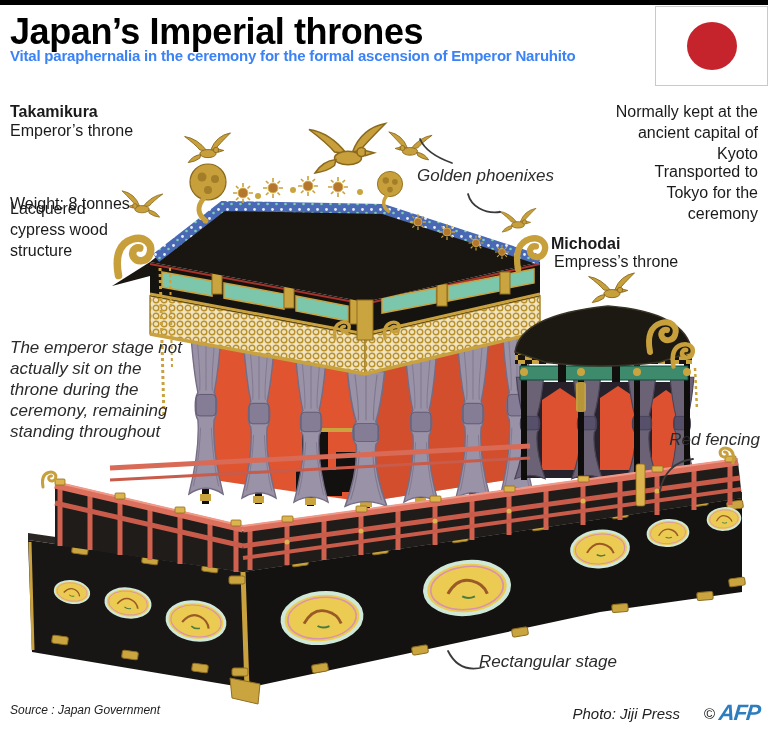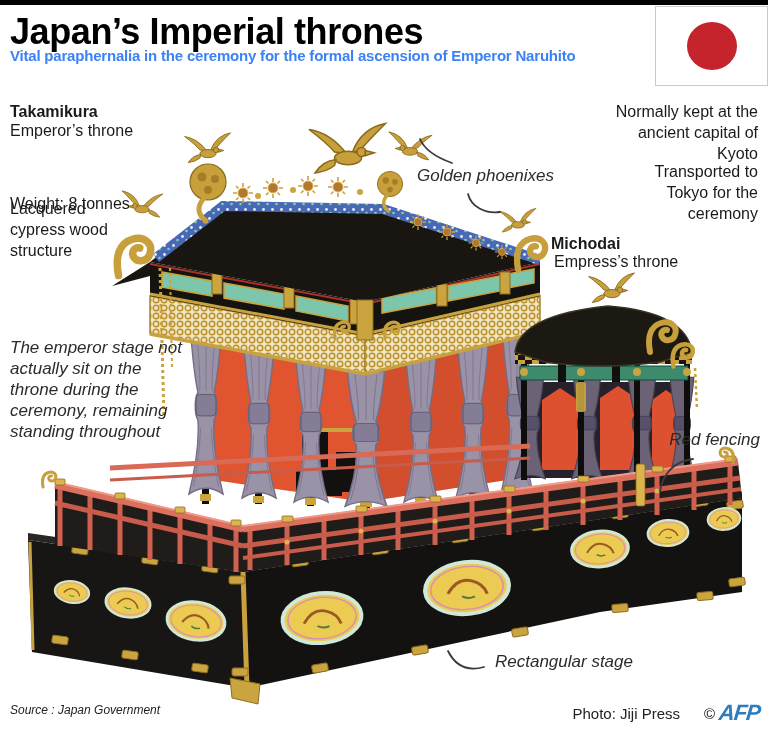--- a/index.html
+++ b/index.html
@@ -19,23 +19,23 @@
   .takamikura-desc{left:10px;top:120px;}
   .weight{left:10px;top:165px;margin-top:28px;}
   .structure{left:10px;top:198px;width:118px;}
   .kept{right:10px;top:101px;width:165px;}
   .transported{right:10px;top:161px;width:140px;}
   .michodai{left:551px;top:233px;}
   .michodai-desc{left:554px;top:251px;}
   .phoenixes{left:417px;top:165px;font-size:17px;}
   .emperor-note{left:10px;top:337px;width:178px;font-size:17px;line-height:1.24;}
   .red-fencing{right:8px;top:430px;width:92px;font-size:17px;line-height:1.18;}
-  .stage-lbl{left:495px;top:651px;font-size:17px;}
+  .stage-lbl{left:479px;top:651px;font-size:17px;}
   .source{position:absolute;left:10px;top:703px;font-size:12px;font-style:italic;color:#222;}
-  .photo-credit{position:absolute;right:88px;top:705px;font-size:15px;color:#222;}
+  .photo-credit{position:absolute;right:88px;top:705px;font-size:15px;font-style:italic;color:#222;}
   .afp{position:absolute;right:8px;top:700px;display:flex;align-items:center;gap:4px;}
   .afp .c{font-size:15px;color:#111;}
   .afp .a{font-size:22px;font-weight:bold;font-style:italic;color:#2e7dbe;letter-spacing:-1px;transform:skewX(-6deg);}
   svg.scene{position:absolute;left:0;top:0;}
 </style>
 </head>
 <body>
 
 <svg class="scene" width="768" height="730" viewBox="0 0 768 730" aria-hidden="true">
   <defs>

